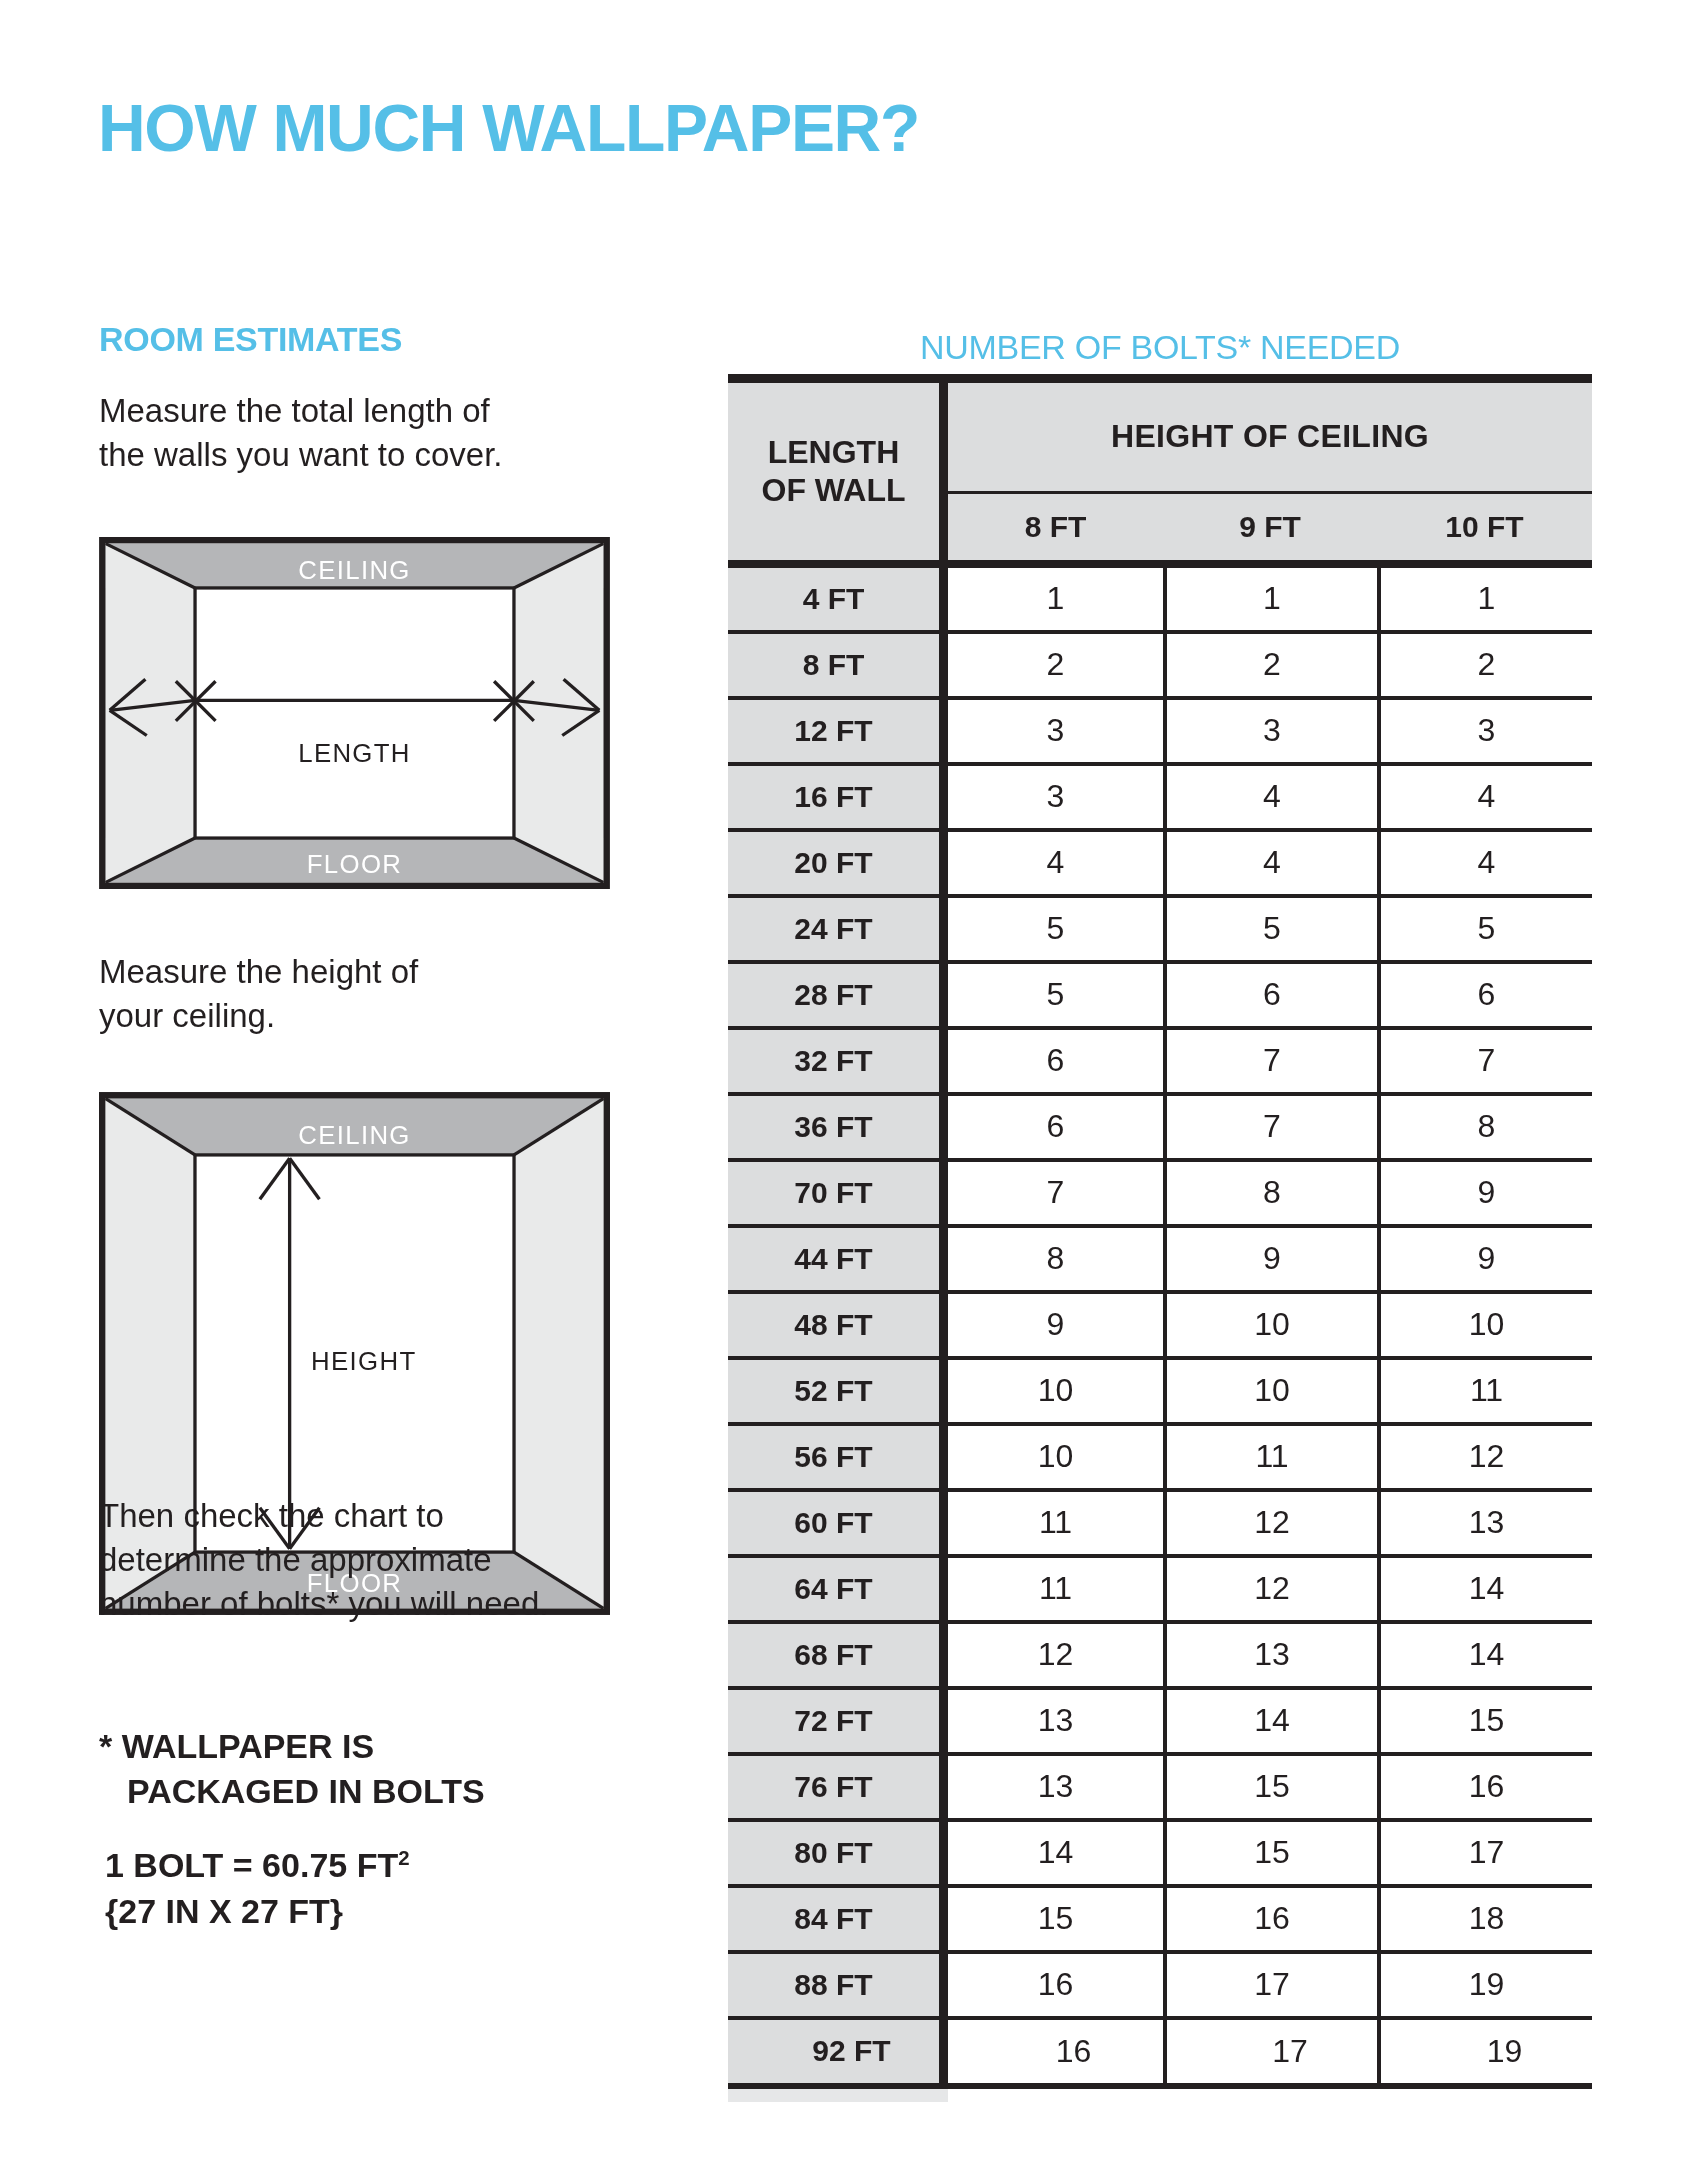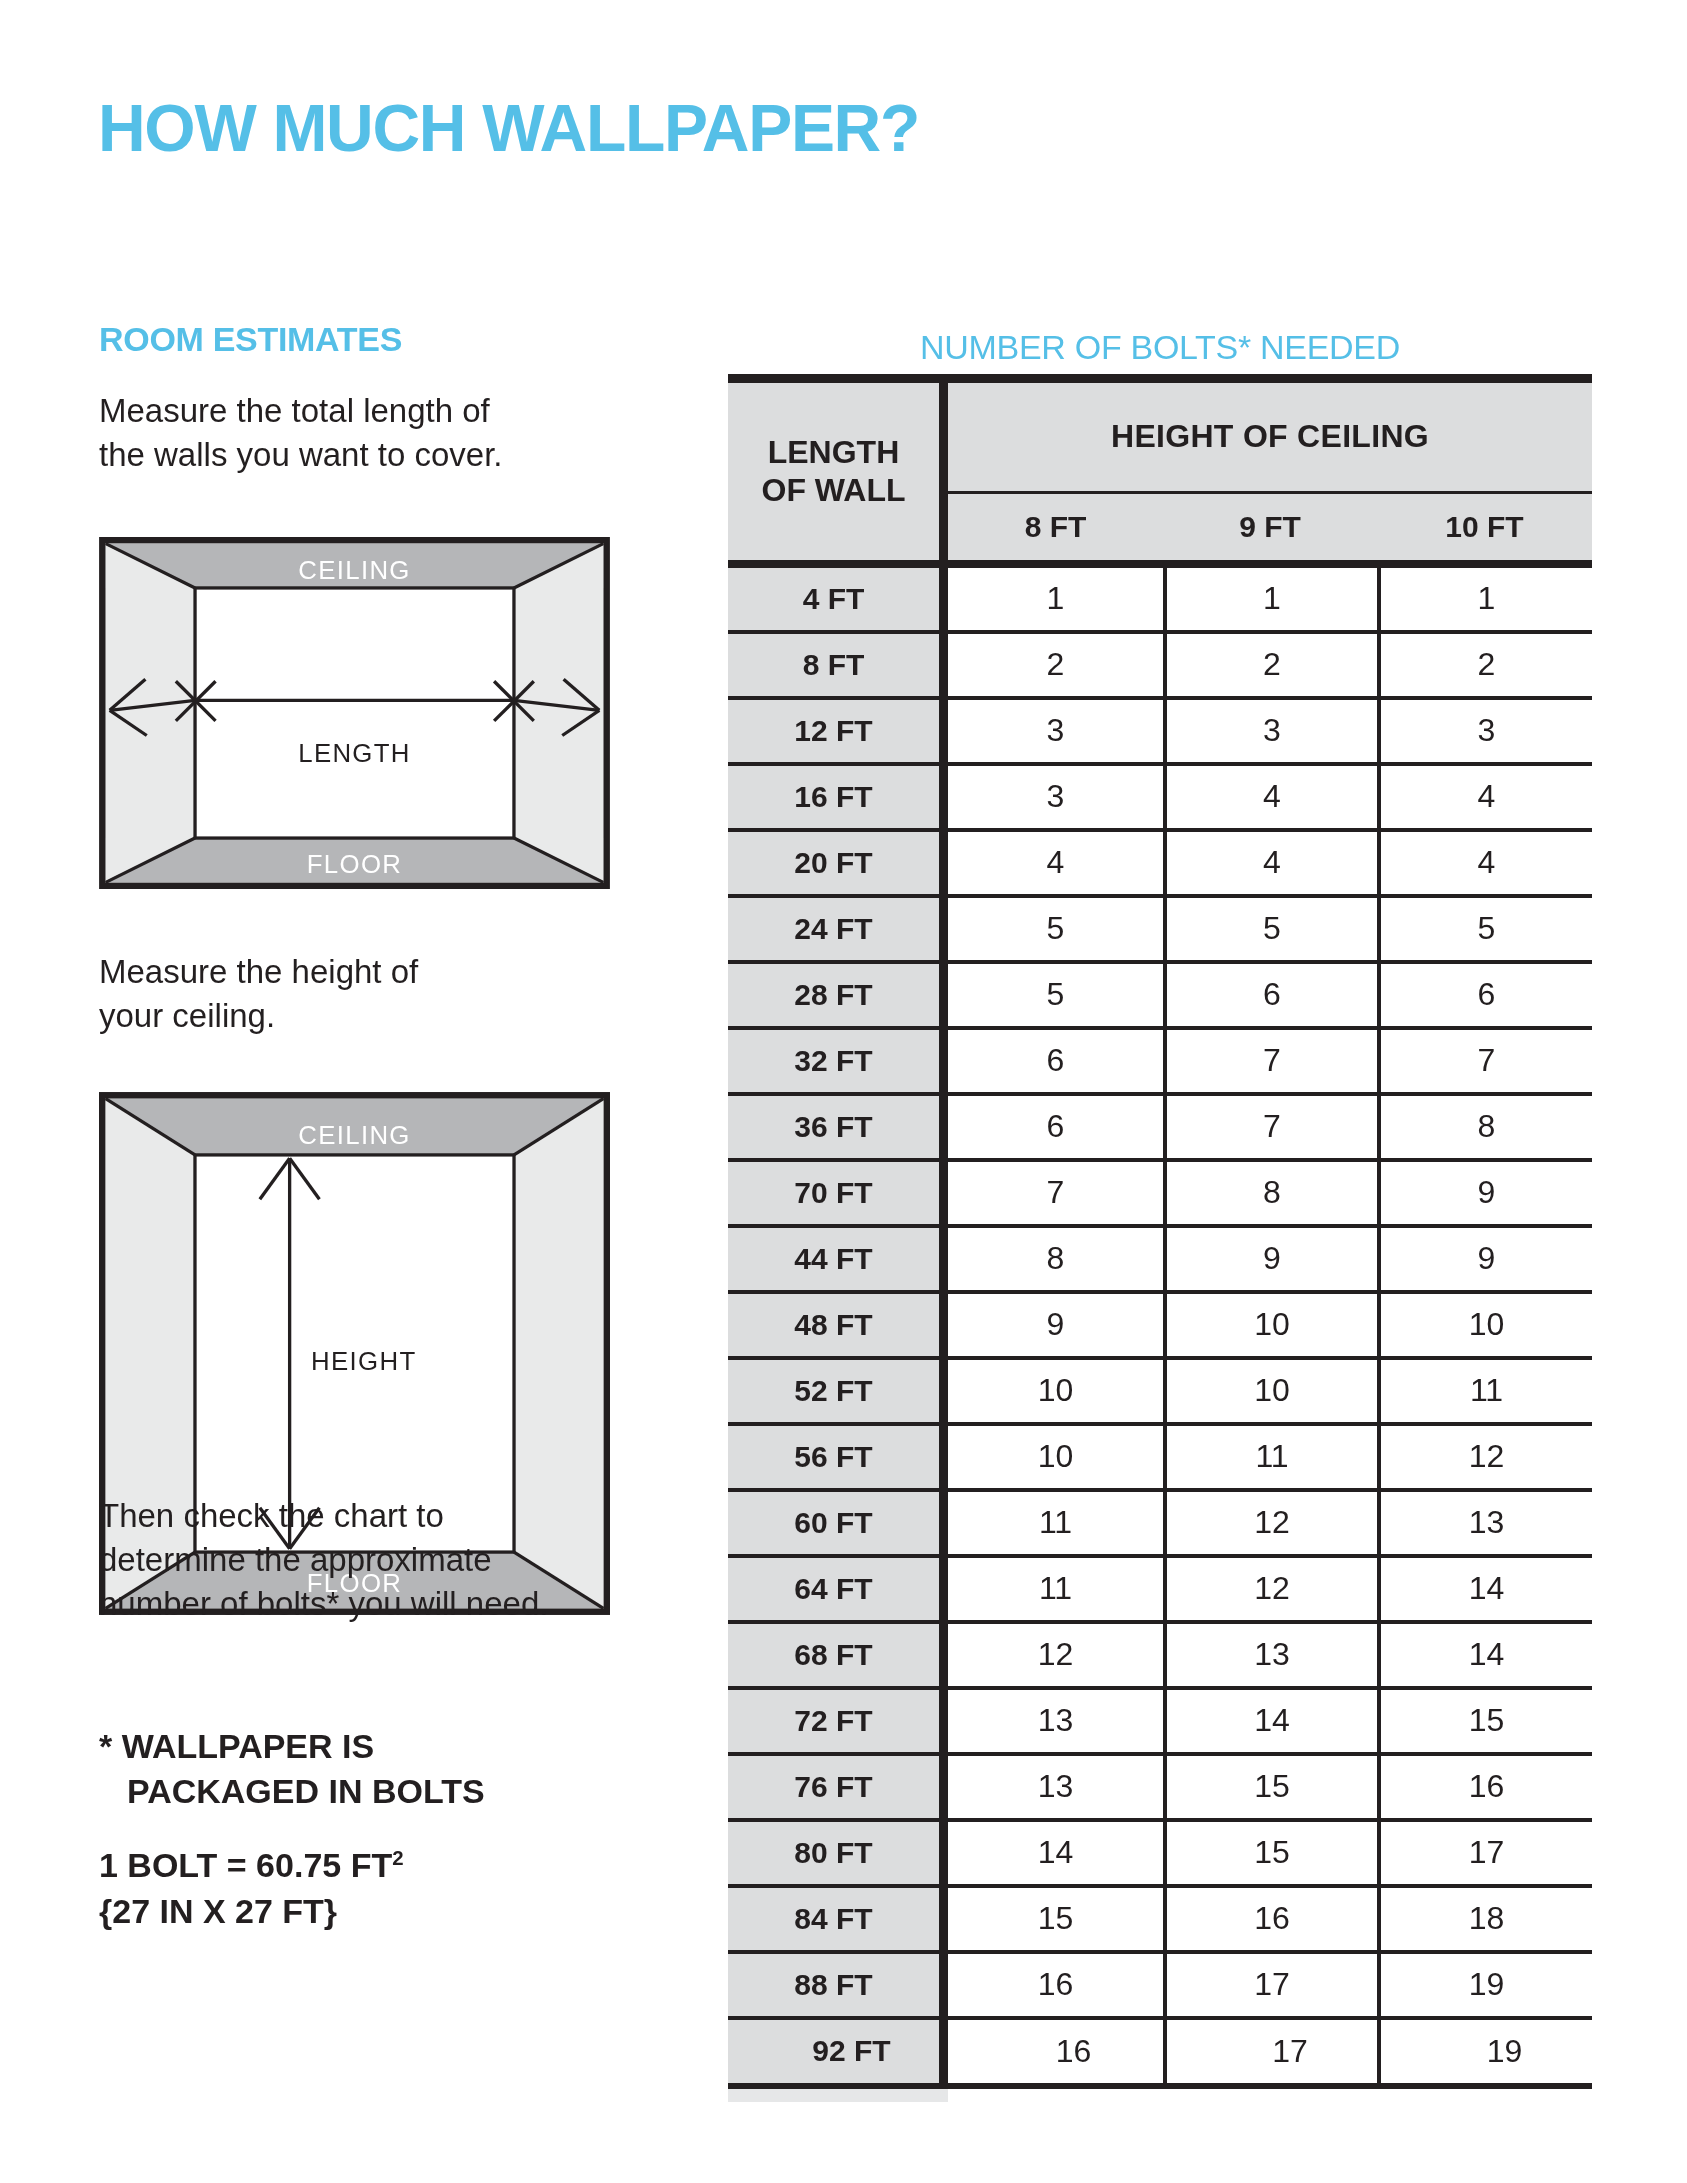--- a/index.html
+++ b/index.html
@@ -20,21 +20,21 @@
   .para{font-size:33px;line-height:44px;font-weight:400;}
   .para1{left:99px;top:389px;width:543px;}
   .para2{left:99px;top:950px;width:543px;}
   .para3{left:99px;top:1494px;width:569px;}
   .footnote{
     left:99px;top:1724px;width:569px;
     font-size:34px;line-height:45px;font-weight:bold;
   }
   .footnote .indent{padding-left:28px;}
   .boltinfo{
-    left:99px;top:1842px;width:569px;
+    left:105px;top:1842px;width:569px;
     font-size:34px;line-height:46px;font-weight:bold;
   }
   .boltinfo sup{font-size:60%;vertical-align:super;line-height:0;}
   .table-heading{
     left:728px;top:328px;width:864px;text-align:center;
     font-size:34px;font-weight:normal;letter-spacing:-0.3px;
   }
   .diagram{left:99px;}
   .d1{top:537px;}
   .d2{top:1092px;}

